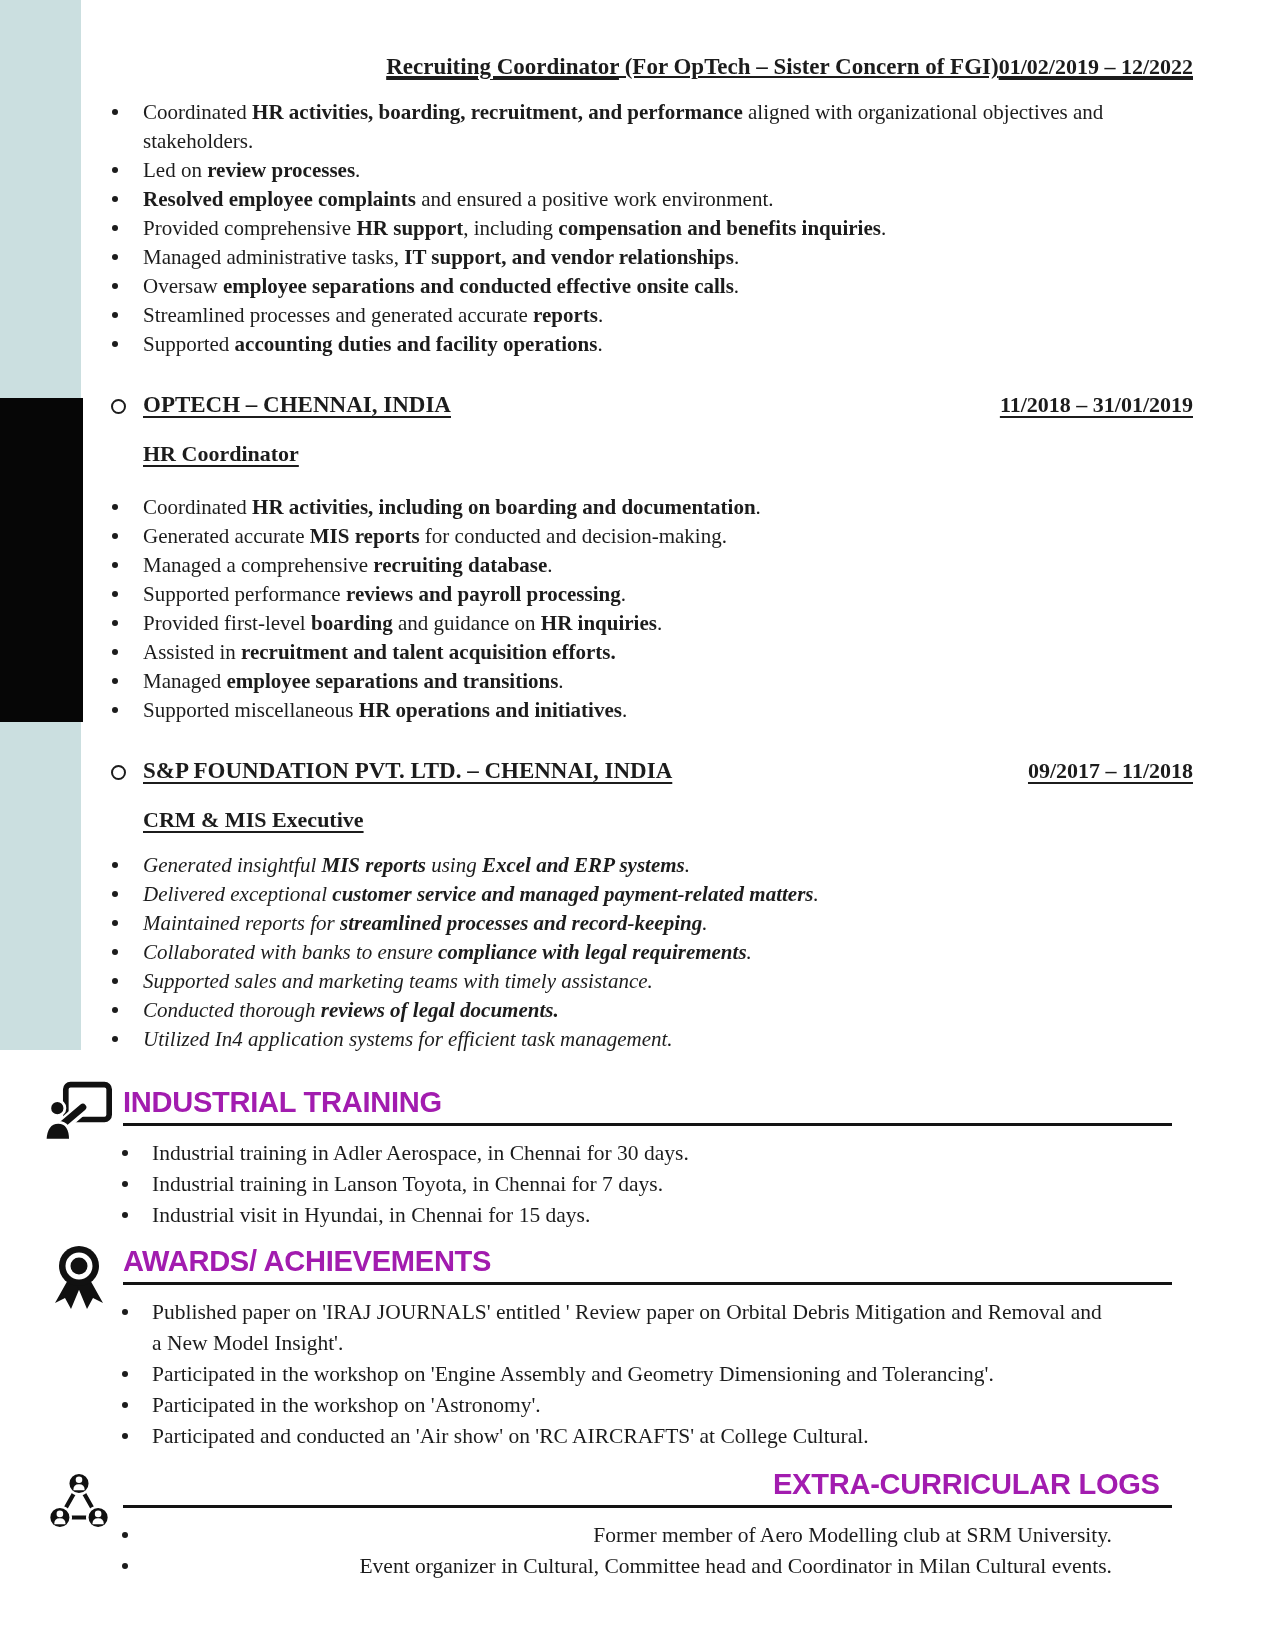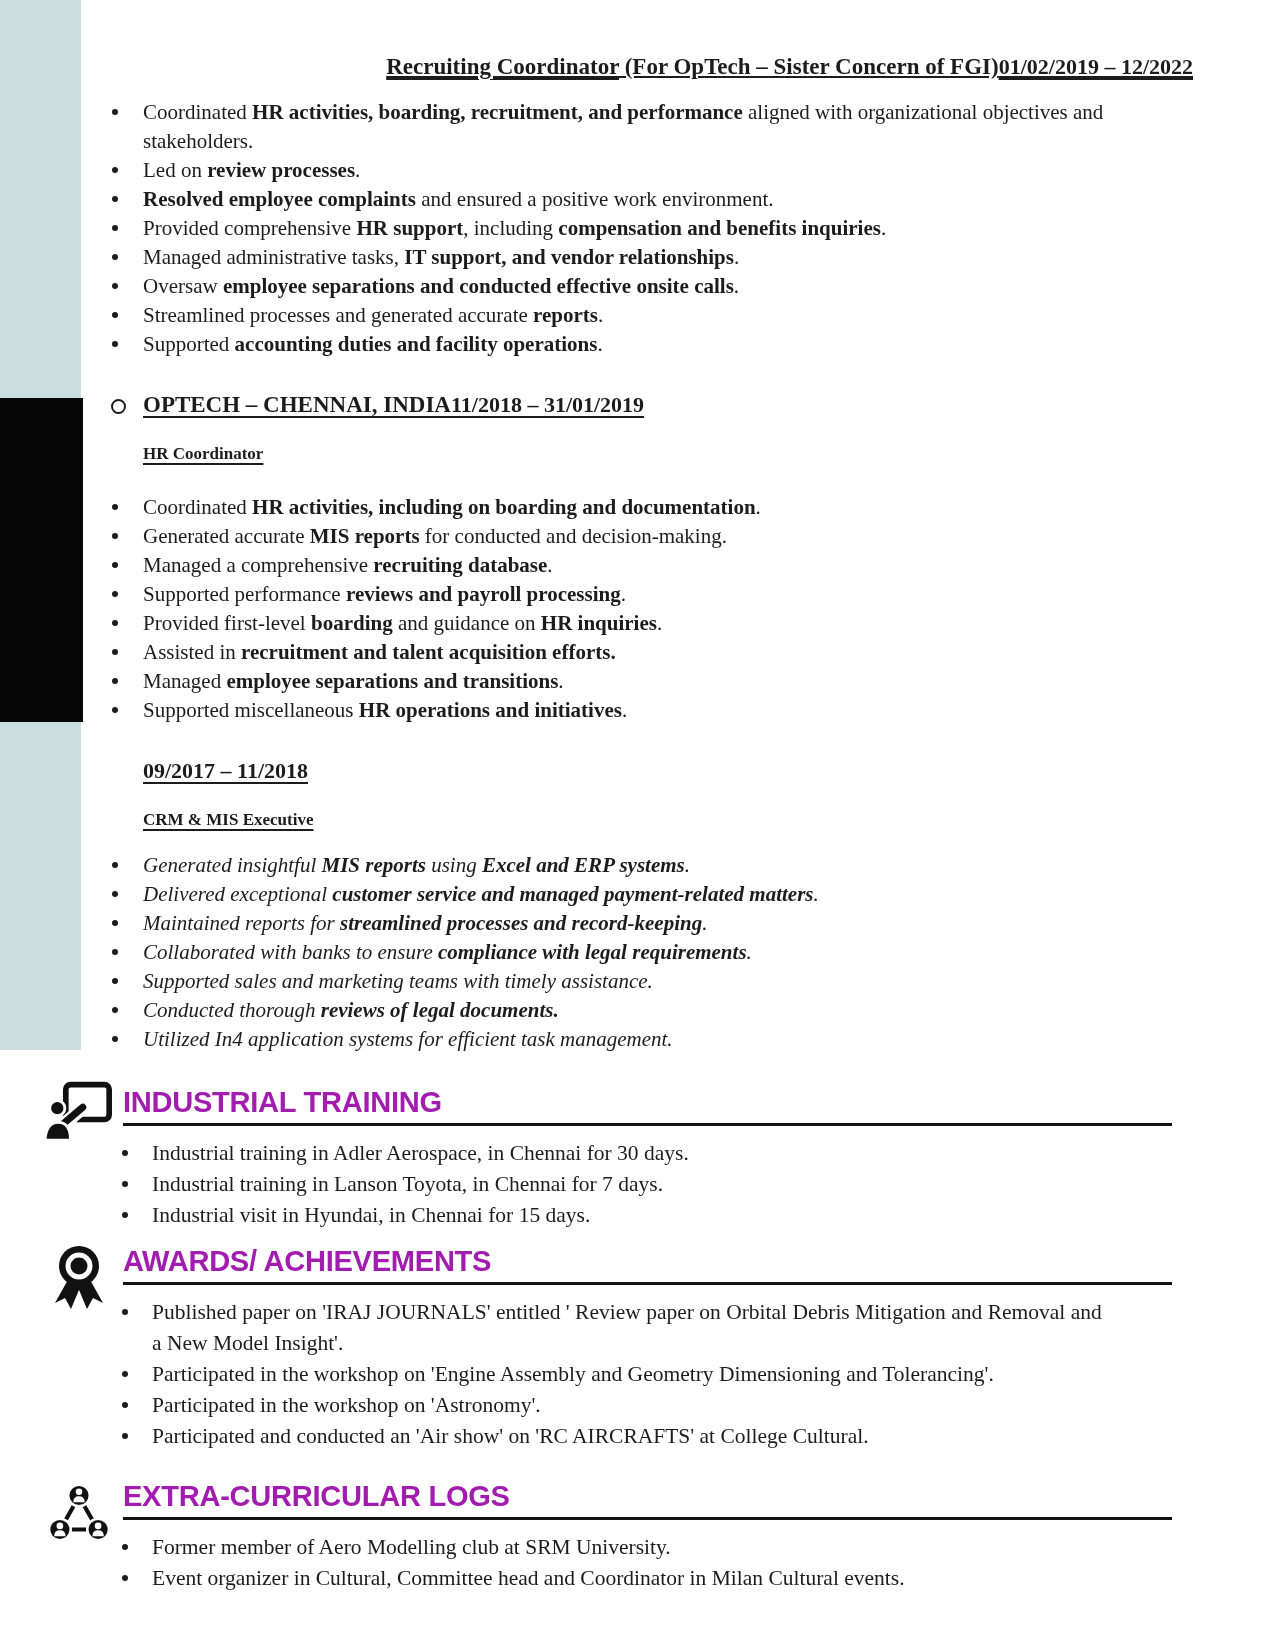--- a/index.html
+++ b/index.html
@@ -7,40 +7,40 @@
        font-family:"Liberation Serif",serif;color:#1c1c1c;}
   .stripe{position:absolute;left:0;top:0;width:81px;height:1050px;background:#cbdfe0;}
   .stripe-black{position:absolute;left:0;top:398px;width:83px;height:324px;background:#060606;}
   .content{position:absolute;left:0;top:0;width:100%;box-sizing:border-box;
            padding:52px 82px 0 108px;}
   .u{text-decoration:underline;text-decoration-thickness:2px;text-underline-offset:4px;}
   .bold{font-weight:700;}
   
   .role-row{display:flex;justify-content:flex-end;align-items:baseline;
             font-weight:700;font-size:23px;line-height:30px;padding-left:35px;text-decoration:underline;}
-  .company-row{display:flex;align-items:baseline;
+  .company-row{display:flex;justify-content:space-between;align-items:baseline;
                font-weight:700;font-size:23px;line-height:32px;margin-top:30px;
                position:relative;padding-left:35px;}
   .o-marker{position:absolute;left:3px;top:10px;width:11px;height:11px;
             border:2px solid #1c1c1c;border-radius:50%;}
   .dates{font-size:22px;white-space:nowrap;}
-  .role-sub{font-weight:700;font-size:17px;line-height:30px;margin-top:18px;padding-left:35px;}
+  .role-sub{font-weight:700;font-size:22px;line-height:30px;margin-top:18px;padding-left:35px;}
   ul{list-style:none;margin:0;padding:0;}
   .exp-list{margin-top:16px;}
   #experience-root > ul:nth-of-type(2){margin-top:24px;}
   #experience-root > ul:nth-of-type(3){margin-top:16px;font-style:italic;}
   .exp-list li{position:relative;padding-left:35px;font-size:21px;line-height:29px;}
   .exp-list li::before,.sec-list li::before{content:'';position:absolute;width:6px;height:6px;
             background:#1c1c1c;border-radius:50%;}
   .exp-list li::before{left:4px;top:11px;}
   
   .sections{margin-right:21px;}
   .sec{margin-top:26px;}
   #sections-root > section:nth-child(2){margin-top:14px;}
-  #sections-root > section:nth-child(3){margin-top:28px;}
+  #sections-root > section:nth-child(3){margin-top:16px;text-align:right;}
   .sec-header{display:flex;align-items:flex-end;margin-left:-65px;}
   .sec-icon{flex:0 0 72px;width:72px;display:flex;justify-content:center;}
   .presentation-icon{margin-bottom:-16px;}
   .award-ribbon-icon{margin-bottom:-26px;}
   .people-network-icon{margin-bottom:-22px;}
   .sec-title{flex:1;border-bottom:3.5px solid #131313;padding-bottom:5px;margin-left:8px;
              font-family:"Liberation Sans",sans-serif;font-weight:700;font-size:30px;
              line-height:32px;letter-spacing:-0.3px;color:#a21caf;}
   .sec-title-text{display:inline-block;transform:scaleX(.97);transform-origin:0 100%;}
   .sec-list{margin-top:12px;}
@@ -79,20 +79,21 @@
         <li><span>Coordinated </span><span class="bold">HR activities, including on boarding and documentation</span><span>.</span></li>
         <li><span>Generated accurate </span><span class="bold">MIS reports</span><span> for conducted and decision-making.</span></li>
         <li><span>Managed a comprehensive </span><span class="bold">recruiting database</span><span>.</span></li>
         <li><span>Supported performance </span><span class="bold">reviews and payroll processing</span><span>.</span></li>
         <li><span>Provided first-level </span><span class="bold">boarding</span><span> and guidance on </span><span class="bold">HR inquiries</span><span>.</span></li>
         <li><span>Assisted in </span><span class="bold">recruitment and talent acquisition efforts.</span></li>
         <li><span>Managed </span><span class="bold">employee separations and transitions</span><span>.</span></li>
         <li><span>Supported miscellaneous </span><span class="bold">HR operations and initiatives</span><span>.</span></li>
       </ul>
       <div class="company-row">
+        <span class="company-left"><span class="o-marker"></span><span class="u">S&amp;P FOUNDATION PVT. LTD. – CHENNAI, INDIA</span></span>
         <span class="dates u">09/2017 – 11/2018</span>
       </div>
       <div class="role-sub"><span class="u">CRM &amp; MIS Executive</span></div>
       <ul class="exp-list">
         <li><span>Generated insightful </span><span class="bold">MIS reports</span><span> using </span><span class="bold">Excel and ERP systems</span><span>.</span></li>
         <li><span>Delivered exceptional </span><span class="bold">customer service and managed payment-related matters</span><span>.</span></li>
         <li><span>Maintained reports for </span><span class="bold">streamlined processes and record-keeping</span><span>.</span></li>
         <li><span>Collaborated with banks to ensure </span><span class="bold">compliance with legal requirements</span><span>.</span></li>
         <li><span>Supported sales and marketing teams with timely assistance.</span></li>
         <li><span>Conducted thorough </span><span class="bold">reviews of legal documents.</span></li>

